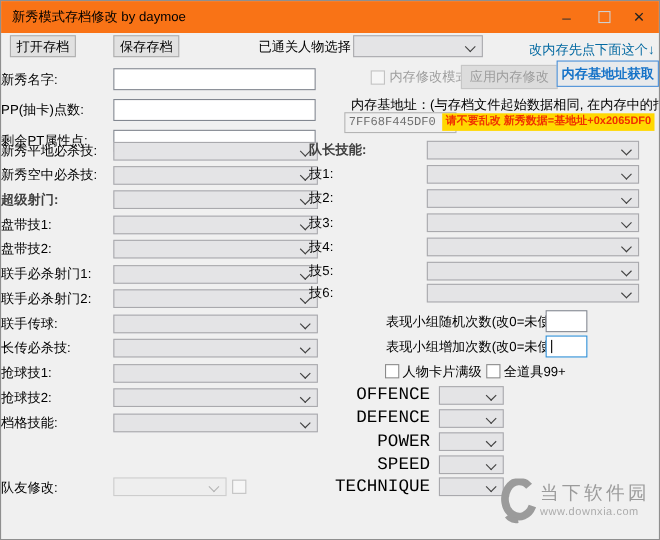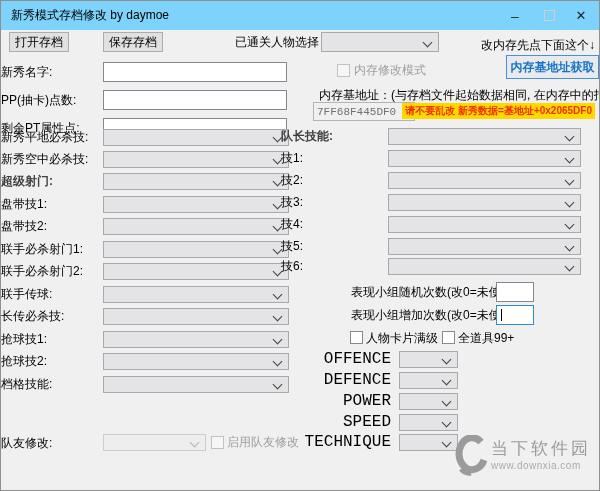--- a/index.html
+++ b/index.html
@@ -2,21 +2,21 @@
 <html><head>
 <meta charset="utf-8">
 <style>
   html,body{margin:0;padding:0;background:#d8d8d8;}
   .app{
     position:relative;width:600px;height:491px;margin:0;
     background:#f0f0f0;border:1px solid #8f8f8f;box-sizing:border-box;
     font-family:"Liberation Sans",sans-serif;font-size:12px;color:#000;
     overflow:hidden;
   }
-  .titlebar{position:absolute;left:0;top:0;width:100%;height:29px;background:#7dd3fc;}
+  .titlebar{position:absolute;left:0;top:0;width:100%;height:29px;background:#f97316;}
   .title-text{position:absolute;left:10px;top:0;line-height:29px;font-size:12px;color:#000;white-space:nowrap;}
   .winbtn{position:absolute;top:0;width:32px;height:29px;display:flex;align-items:center;justify-content:center;}
   .winbtn.min{right:68px;font-size:14px;color:#333;}
   .winbtn.max{right:34px;}
   .maxsq{width:9px;height:9px;border:1px solid #cfcfcf;}
   .winbtn.close{right:2px;font-size:13px;color:#222;}
 
   .btn{position:absolute;background:#e1e1e1;border:1px solid #adadad;box-sizing:border-box;
        display:flex;align-items:center;justify-content:center;font-size:12px;color:#000;}
   .btn.disabled{background:#dcdcdc;border-color:#c6c6c6;color:#9d9d9d;}
@@ -38,21 +38,21 @@
                border-right:1px solid #404040;border-bottom:1px solid #404040;transform:rotate(45deg);}
   .combo.disabled{background:#eeeeee;border-color:#cdcdcd;}
   .combo.disabled .chev{border-color:#b3b3b3;}
 
   .checkbox{position:absolute;width:13px;height:13px;background:#fff;border:1px solid #8a8a8a;box-sizing:border-box;}
   .checkbox.disabled{border-color:#c2c2c2;background:#f6f6f6;}
 
   .warning{position:absolute;background:#ffd800;color:#f03000;font-weight:bold;
            font-size:10px;line-height:16px;height:16px;padding:0 3px;white-space:nowrap;}
   .desc{position:absolute;white-space:nowrap;font-size:12px;color:#000;}
-  .hint{position:absolute;white-space:nowrap;font-size:12px;color:#000000;}
+  .hint{position:absolute;white-space:nowrap;font-size:12px;color:#0369a1;}
 
   .statlbl{position:absolute;height:15px;line-height:15px;text-align:right;
            font-family:"Liberation Mono",monospace;font-size:16px;white-space:nowrap;}
 
   .caret{position:absolute;width:1px;height:12px;background:#000;}
 
   .wm{position:absolute;z-index:5;}
   .wm-site{font-size:17px;letter-spacing:3px;color:#9b9b9b;white-space:nowrap;}
   .wm-url{font-size:10px;color:#ababab;letter-spacing:0.5px;white-space:nowrap;}
 </style>
@@ -76,20 +76,21 @@
   <div class="combo" style="left:320px;top:31px;width:118px;height:20px">
     <span class="lbl" style="left:3px;top:1px"></span>
     <span class="chev" style="top:6px"></span>
   </div>
   <div class="hint" style="right:4px;top:36px">改内存先点下面这个↓</div>
 
   <div class="lbl r" style="left:0;top:63px;width:96px">新秀名字:</div>
   <input class="input" style="left: 102px; top: 61px; width: 184px; height: 20px;" value="">
   <span class="checkbox disabled" style="left:336px;top:63px"></span>
   <div class="lbl gray" style="left:353px;top:61px">内存修改模式</div>
+  <div class="btn disabled" style="left:418px;top:58px;width:88px;height:22px">应用内存修改</div>
   <div class="btn primary" style="left:505px;top:54px;width:93px;height:24px">内存基地址获取</div>
 
   <div class="lbl r" style="left:0;top:91px;width:96px">PP(抽卡)点数:</div>
   <input class="input" style="left: 102px; top: 89px; width: 184px; height: 20px;" value="">
   <div class="desc" style="left:318px;top:86px">内存基地址：(与存档文件起始数据相同, 在内存中的指针)</div>
 
   <div class="lbl r" style="left:0;top:119px;width:96px">剩余PT属性点:</div>
   <input class="input" style="left: 102px; top: 117px; width: 184px; height: 20px;" value="">
   <input class="input ro" style="left: 312px; top: 101px; width: 102px; height: 19px;" readonly="" value="7FF68F445DF0">
   <div class="warning" style="right:4px;top:102px">请不要乱改 新秀数据=基地址+0x2065DF0</div>
@@ -224,21 +225,20 @@
   <div class="statlbl" style="left:285px;top:434px;width:105px">TECHNIQUE</div>
   <div class="combo" style="left:398px;top:433px;width:59px">
       <span class="chev"></span>
     </div>
 
   <div class="lbl r" style="left:0;top:434px;width:96px">队友修改:</div>
   <div class="combo disabled" style="left:102px;top:433px;width:103px">
       <span class="chev"></span>
     </div>
   <span class="checkbox disabled" style="left:210px;top:435px"></span>
-  <div class="lbl gray" style="left:226px;top:433px">启用队友修改</div>
 
   <div class="wm" style="left:450px;top:434px;width:40px;height:44px">
     <svg width="40" height="44" viewBox="0 0 40 44">
       <path d="M30 7 A 13 16 0 1 0 33 25" fill="none" stroke="#9b9b9b" stroke-width="7"></path>
       <path d="M10 34 Q 14 39 20 38" fill="none" stroke="#9b9b9b" stroke-width="5"></path>
     </svg>
   </div>
   <div class="wm wm-site" style="left:490px;top:436px">当下软件园</div>
   <div class="wm wm-url" style="left:490px;top:459px">www.downxia.com</div>
 

